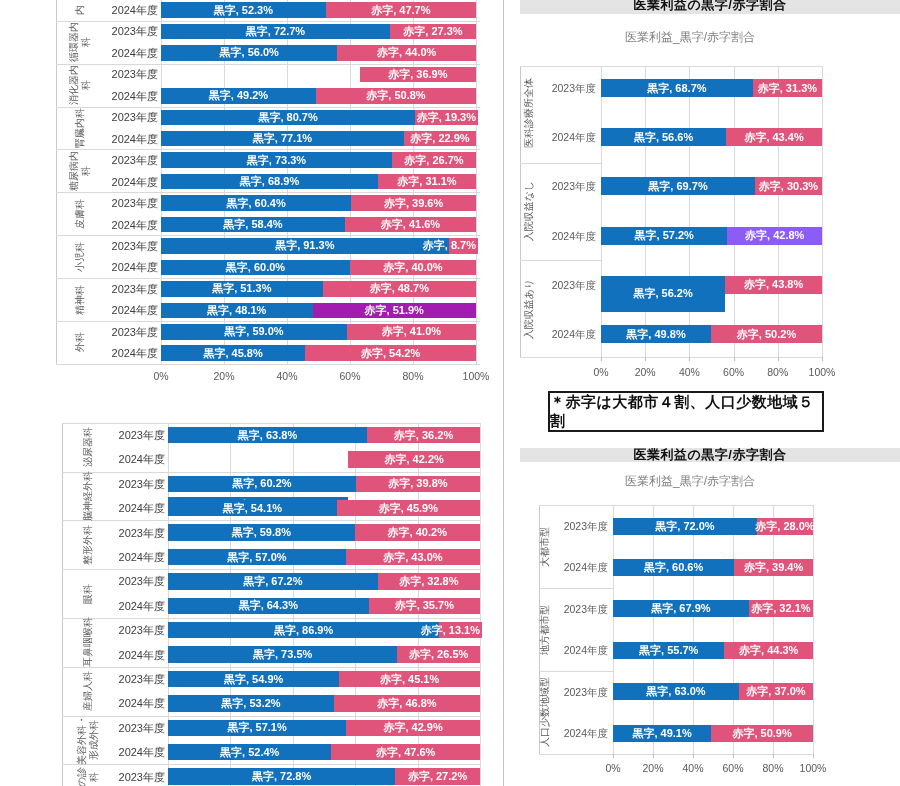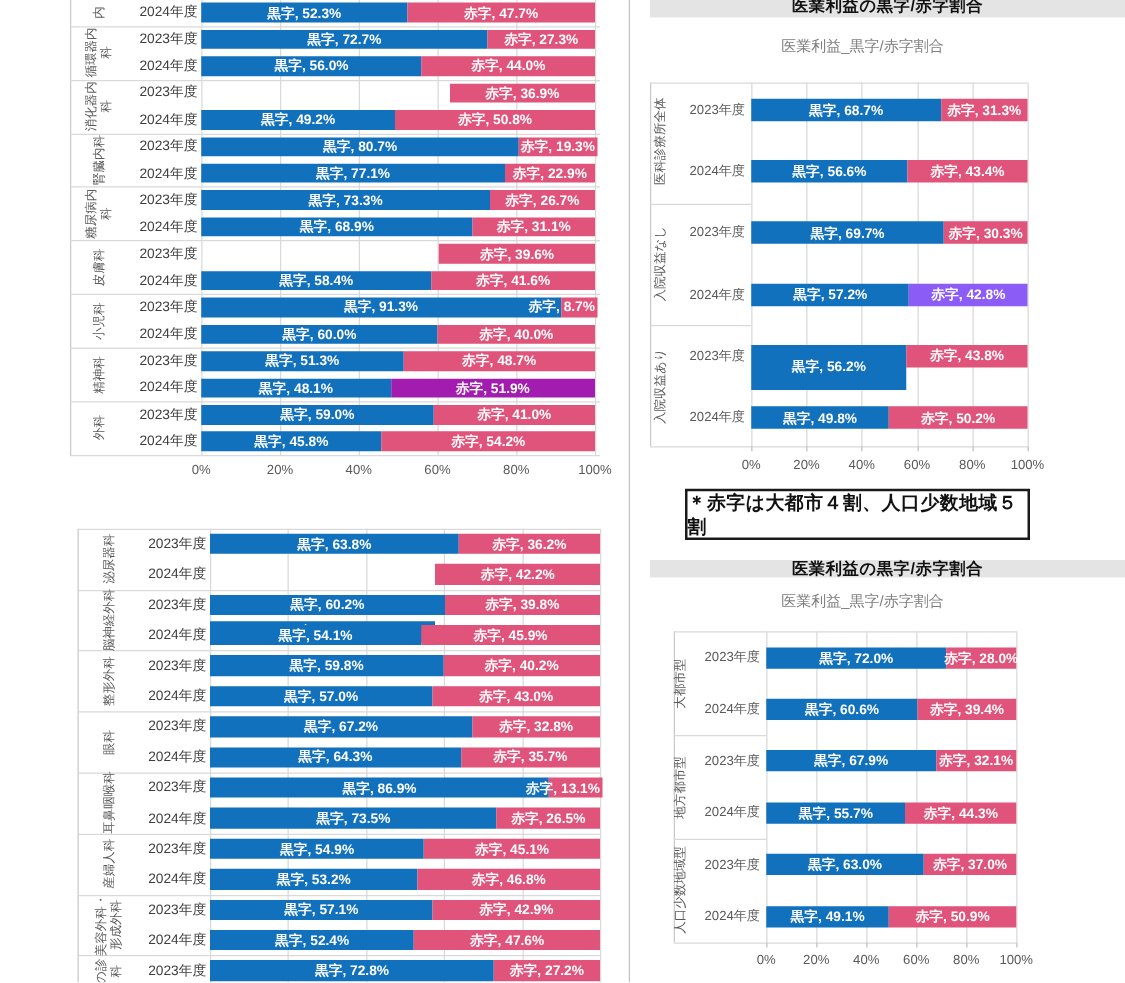--- a/index.html
+++ b/index.html
@@ -121,20 +121,23 @@
       <div class="bar" style="left: 161px; top: 173.85px; width: 217.035px; height: 15.5px; background: rgb(18, 113, 188);">
         <span class="bar-label" style="font-size: 11px;">黒字, 68.9%</span>
       </div>
       <div class="bar" style="left: 378.035px; top: 173.85px; width: 97.965px; height: 15.5px; background: rgb(224, 83, 122);">
         <span class="bar-label" style="font-size: 11px;">赤字, 31.1%</span>
       </div>
       <div class="cat-box" style="left: 5px; top: 138.775px; width: 150px; height: 150px;">
         <span>皮膚科</span>
       </div>
       <div class="year-label" style="left: 88px; top: 196.05px; width: 70px; font-size: 11px; color: rgb(61, 61, 61); line-height: 14px;">2023年度</div>
+      <div class="bar" style="left: 161px; top: 195.3px; width: 190.26px; height: 15.5px; background: rgb(18, 113, 188);">
+        <span class="bar-label" style="font-size: 11px;">黒字, 60.4%</span>
+      </div>
       <div class="bar" style="left: 351.26px; top: 195.3px; width: 124.74px; height: 15.5px; background: rgb(224, 83, 122);">
         <span class="bar-label" style="font-size: 11px;">赤字, 39.6%</span>
       </div>
       <div class="year-label" style="left: 88px; top: 217.5px; width: 70px; font-size: 11px; color: rgb(61, 61, 61); line-height: 14px;">2024年度</div>
       <div class="bar" style="left: 161px; top: 216.75px; width: 183.96px; height: 15.5px; background: rgb(18, 113, 188);">
         <span class="bar-label" style="font-size: 11px;">黒字, 58.4%</span>
       </div>
       <div class="bar" style="left: 344.96px; top: 216.75px; width: 131.04px; height: 15.5px; background: rgb(224, 83, 122);">
         <span class="bar-label" style="font-size: 11px;">赤字, 41.6%</span>
       </div>

